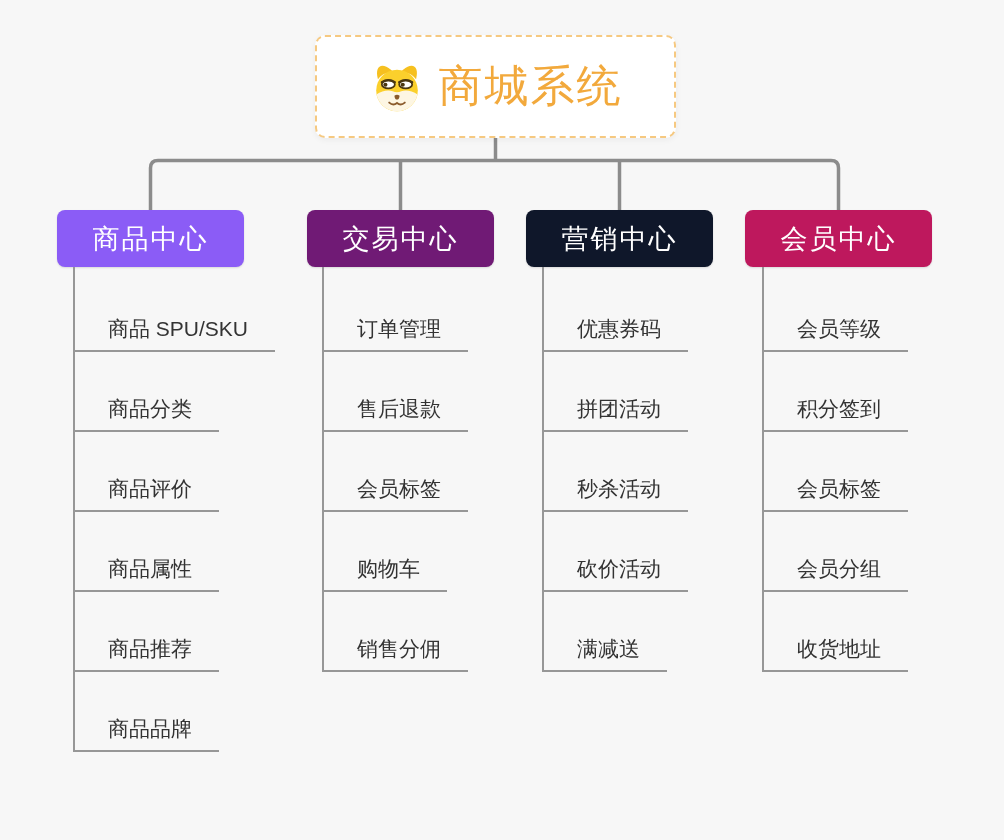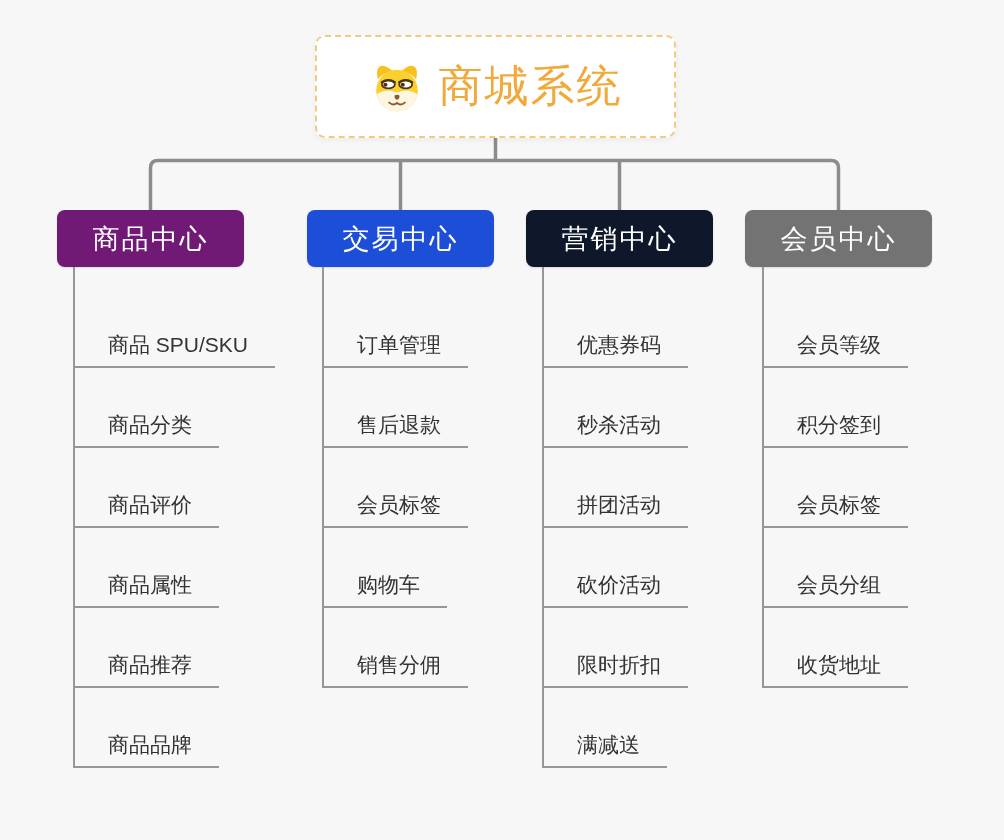--- a/index.html
+++ b/index.html
@@ -46,21 +46,21 @@
 
   .leaf{
     height:80px;box-sizing:border-box;
     display:flex;align-items:flex-end;
     width:max-content;
     border-bottom:2px solid #979797;
     padding:0 27px 7px 33px;
     font-size:21px;color:#333333;white-space:nowrap;
     cursor:pointer;
   }
-  .leaf:first-child{height:101px;}
+  .leaf:first-child{height:85px;}
 </style>
 </head>
 <body>
 
 <div class="canvas">
 
   <svg class="connectors" viewBox="0 0 1004 840">
     <g stroke="#8C8C8C" stroke-width="3.5" fill="none">
       <path d="M495.5 138 V 160.5"></path>
       <path d="M150.5 210 V 168 Q150.5 160.5 158 160.5 H 831 Q838.5 160.5 838.5 168 V 210"></path>
@@ -83,48 +83,47 @@
       <path d="M14.5 24.5 Q22 19.5 29.5 24.5" stroke="#4A3711" stroke-width="2.6" fill="none" stroke-linecap="round"></path>
       <ellipse cx="42" cy="27" rx="7.5" ry="4.6" fill="#FFFFFF" stroke="#4A3711" stroke-width="2"></ellipse>
       <circle cx="38.6" cy="27.4" r="2.4" fill="#4A3711"></circle>
       <path d="M34.5 24.5 Q42 19.5 49.5 24.5" stroke="#4A3711" stroke-width="2.6" fill="none" stroke-linecap="round"></path>
       <path d="M29 40 Q32 38 35 40 Q34.5 44.5 32 44.5 Q29.5 44.5 29 40 Z" fill="#8A5A2B"></path>
       <path d="M23 48 Q27.5 52 32 48.5 Q36.5 52 41 48" stroke="#8A5A2B" stroke-width="2.2" fill="none" stroke-linecap="round"></path>
     </svg>
     <span class="root-title">商城系统</span>
   </div>
 
-  <div class="branch b0" style="background-color: #701a75;">商品中心</div>
-  <div class="branch b1" style="background-color: #1d4ed8;">交易中心</div>
+  <div class="branch b0" style="background-color: #8b5cf6;">商品中心</div>
+  <div class="branch b1" style="background-color: #701a75;">交易中心</div>
   <div class="branch b2" style="background-color: #0f172a;">营销中心</div>
-  <div class="branch b3" style="background-color: #737373;">会员中心</div>
+  <div class="branch b3" style="background-color: #be185d;">会员中心</div>
 
   <div class="col c0">
     <div class="leaf">商品 SPU/SKU</div>
     <div class="leaf">商品分类</div>
     <div class="leaf">商品评价</div>
     <div class="leaf">商品属性</div>
     <div class="leaf">商品推荐</div>
     <div class="leaf">商品品牌</div>
   </div>
 
   <div class="col c1">
     <div class="leaf">订单管理</div>
     <div class="leaf">售后退款</div>
     <div class="leaf">会员标签</div>
     <div class="leaf">购物车</div>
     <div class="leaf">销售分佣</div>
   </div>
 
   <div class="col c2">
     <div class="leaf">优惠券码</div>
+    <div class="leaf">拼团活动</div>
     <div class="leaf">秒杀活动</div>
-    <div class="leaf">拼团活动</div>
     <div class="leaf">砍价活动</div>
-    <div class="leaf">限时折扣</div>
     <div class="leaf">满减送</div>
   </div>
 
   <div class="col c3">
     <div class="leaf">会员等级</div>
     <div class="leaf">积分签到</div>
     <div class="leaf">会员标签</div>
     <div class="leaf">会员分组</div>
     <div class="leaf">收货地址</div>
   </div>

